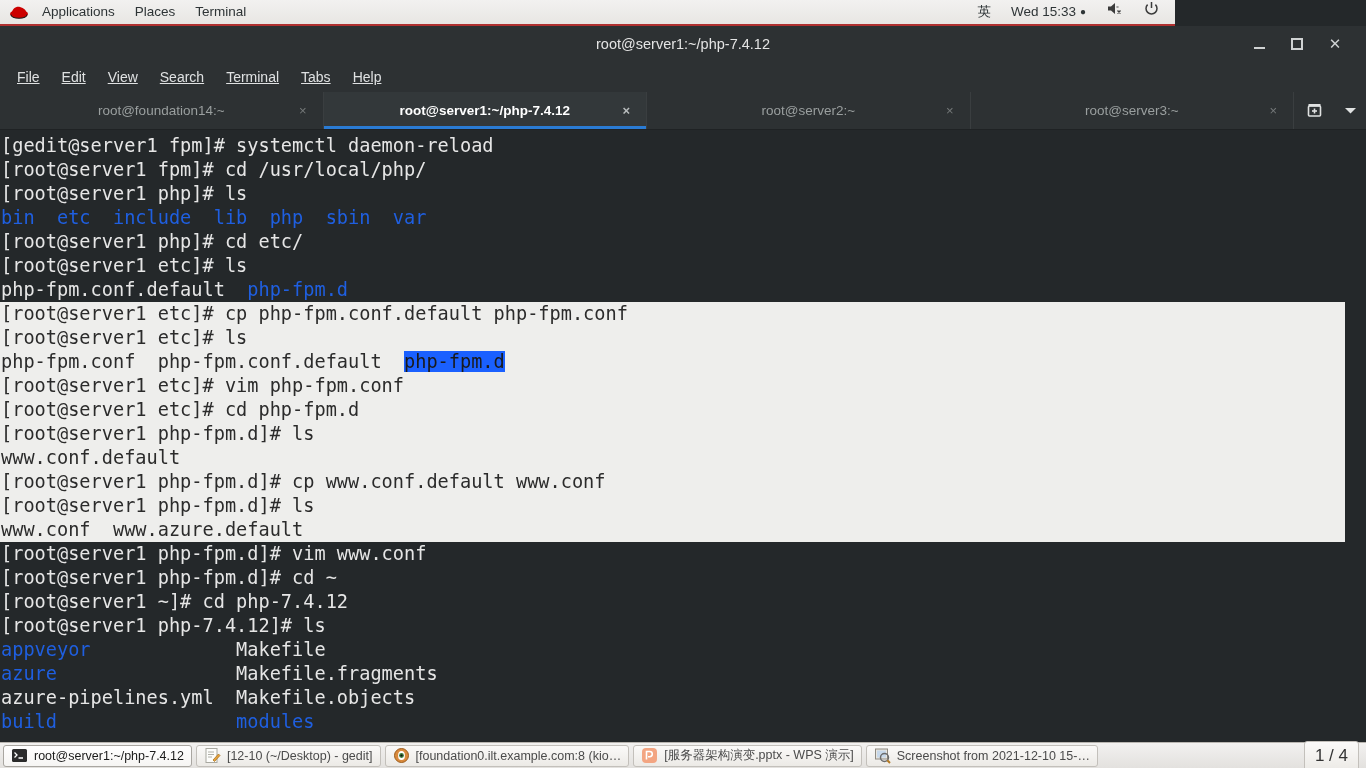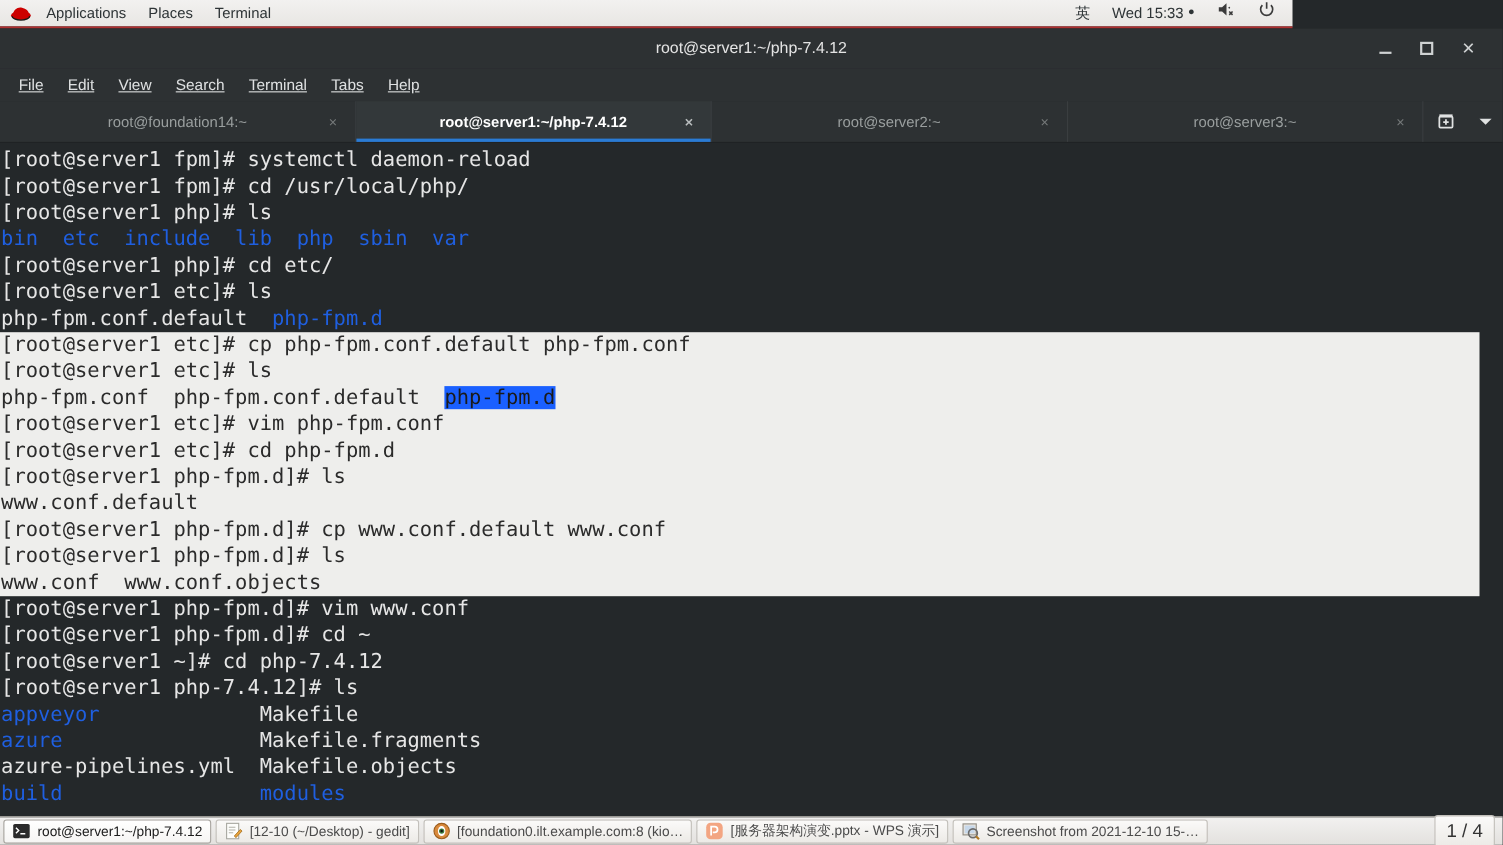--- a/index.html
+++ b/index.html
@@ -242,37 +242,37 @@
       <div class="tab-ctrl arrow">
         <svg width="13" height="9" viewBox="0 0 13 9">
           <path d="M1 2 L6.5 7.5 L12 2 Z" fill="#e0e2e2"></path>
         </svg>
       </div>
     </div>
 
   <div id="screen">
     <div id="selection-box"></div>
     <div id="lines">
-        <div class="tline"><span>[root@server1 fpm]# systemctl daemon-reload</span></div>
+        <div class="tline"><span>[gedit@server1 fpm]# systemctl daemon-reload</span></div>
         <div class="tline"><span>[root@server1 fpm]# cd /usr/local/php/</span></div>
         <div class="tline"><span>[root@server1 php]# ls</span></div>
         <div class="tline"><span class="blue">bin  etc  include  lib  php  sbin  var</span></div>
         <div class="tline"><span>[root@server1 php]# cd etc/</span></div>
         <div class="tline"><span>[root@server1 etc]# ls</span></div>
         <div class="tline"><span>php-fpm.conf.default  </span><span class="blue">php-fpm.d</span></div>
         <div class="tline sel"><span>[root@server1 etc]# cp php-fpm.conf.default php-fpm.conf</span></div>
         <div class="tline sel"><span>[root@server1 etc]# ls</span></div>
         <div class="tline sel"><span>php-fpm.conf  php-fpm.conf.default  </span><span class="hl">php-fpm.d</span></div>
         <div class="tline sel"><span>[root@server1 etc]# vim php-fpm.conf</span></div>
         <div class="tline sel"><span>[root@server1 etc]# cd php-fpm.d</span></div>
         <div class="tline sel"><span>[root@server1 php-fpm.d]# ls</span></div>
         <div class="tline sel"><span>www.conf.default</span></div>
         <div class="tline sel"><span>[root@server1 php-fpm.d]# cp www.conf.default www.conf</span></div>
         <div class="tline sel"><span>[root@server1 php-fpm.d]# ls</span></div>
-        <div class="tline sel"><span>www.conf  www.conf.objects</span></div>
+        <div class="tline sel"><span>www.conf  www.azure.default</span></div>
         <div class="tline"><span>[root@server1 php-fpm.d]# vim www.conf</span></div>
         <div class="tline"><span>[root@server1 php-fpm.d]# cd ~</span></div>
         <div class="tline"><span>[root@server1 ~]# cd php-7.4.12</span></div>
         <div class="tline"><span>[root@server1 php-7.4.12]# ls</span></div>
         <div class="tline"><span class="blue">appveyor</span><span>             Makefile</span></div>
         <div class="tline"><span class="blue">azure</span><span>                Makefile.fragments</span></div>
         <div class="tline"><span>azure-pipelines.yml  Makefile.objects</span></div>
         <div class="tline"><span class="blue">build</span><span>                </span><span class="blue">modules</span></div>
       </div>
   </div>

